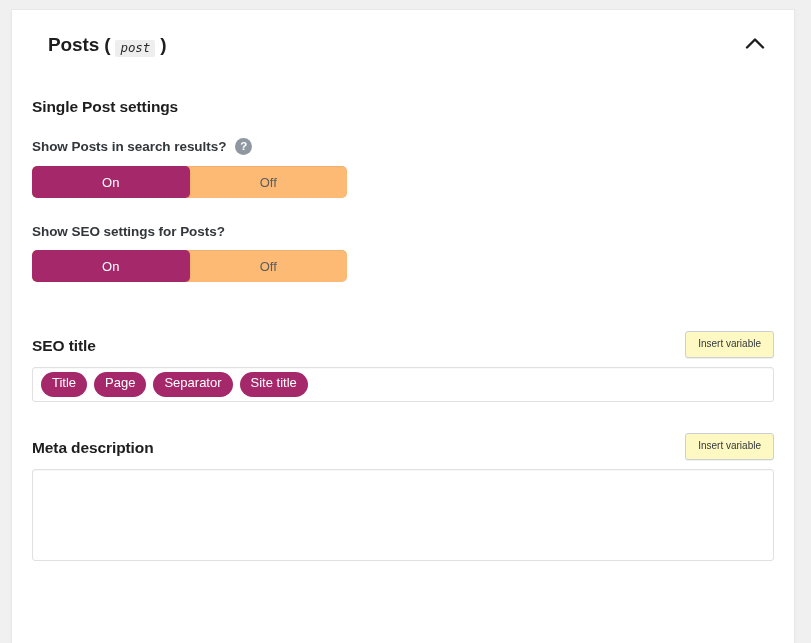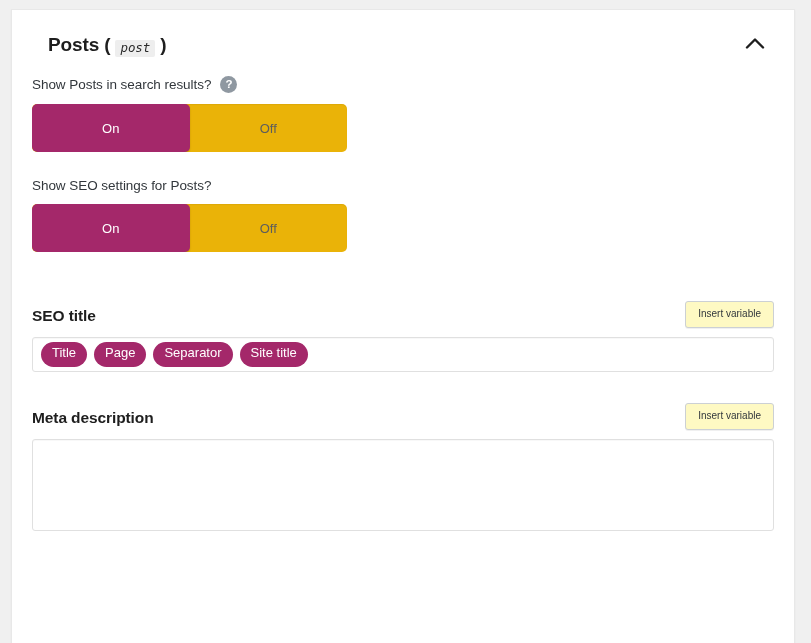--- a/index.html
+++ b/index.html
@@ -102,21 +102,21 @@
   }
 
   .field-label-row {
     display: flex;
     align-items: center;
     gap: 9px;
     margin-bottom: 11px;
   }
   .field-label {
     font-size: 13.5px;
-    font-weight: 400;
+    font-weight: 700;
     color: #32373c;
     letter-spacing: -0.05px;
     text-align: center;
   }
 
   .help-icon {
     width: 17px;
     height: 17px;
     border-radius: 50%;
     background: #8f98a1;
@@ -129,22 +129,22 @@
     cursor: pointer;
     line-height: 1;
     font-family: "Liberation Sans", sans-serif;
     user-select: none;
   }
 
   
   .toggle {
     display: flex;
     width: 315px;
-    height: 48px;
-    background: #eab308;
+    height: 32px;
+    background: #fdba74;
     border-radius: 5px;
     box-shadow: inset 0 1px 1px rgba(0,0,0,0.06);
     overflow: hidden;
     box-sizing: border-box;
   }
   .toggle-opt {
     flex: 1;
     display: flex;
     align-items: center;
     justify-content: center;
@@ -263,20 +263,21 @@
       <span class="chevron-up">
         <svg width="20" height="13" viewBox="0 0 20 13" aria-hidden="true">
           <polyline points="2,10.5 10,2.5 18,10.5" fill="none" stroke="#1e1e1e" stroke-width="2.4" stroke-linecap="round" stroke-linejoin="round"></polyline>
         </svg>
       </span>
     </button>
   </div>
 
   <div class="card-body">
 
+    <div class="section-heading">Single Post settings</div>
 
     <div class="field-block first">
       <div class="field-label-row">
         <span class="field-label">Show Posts in search results?</span>
         <span class="help-icon">?</span>
       </div>
       <div class="toggle" role="radiogroup">
         <div class="toggle-opt on-side active">On</div>
         <div class="toggle-opt off-side">Off</div>
       </div>

